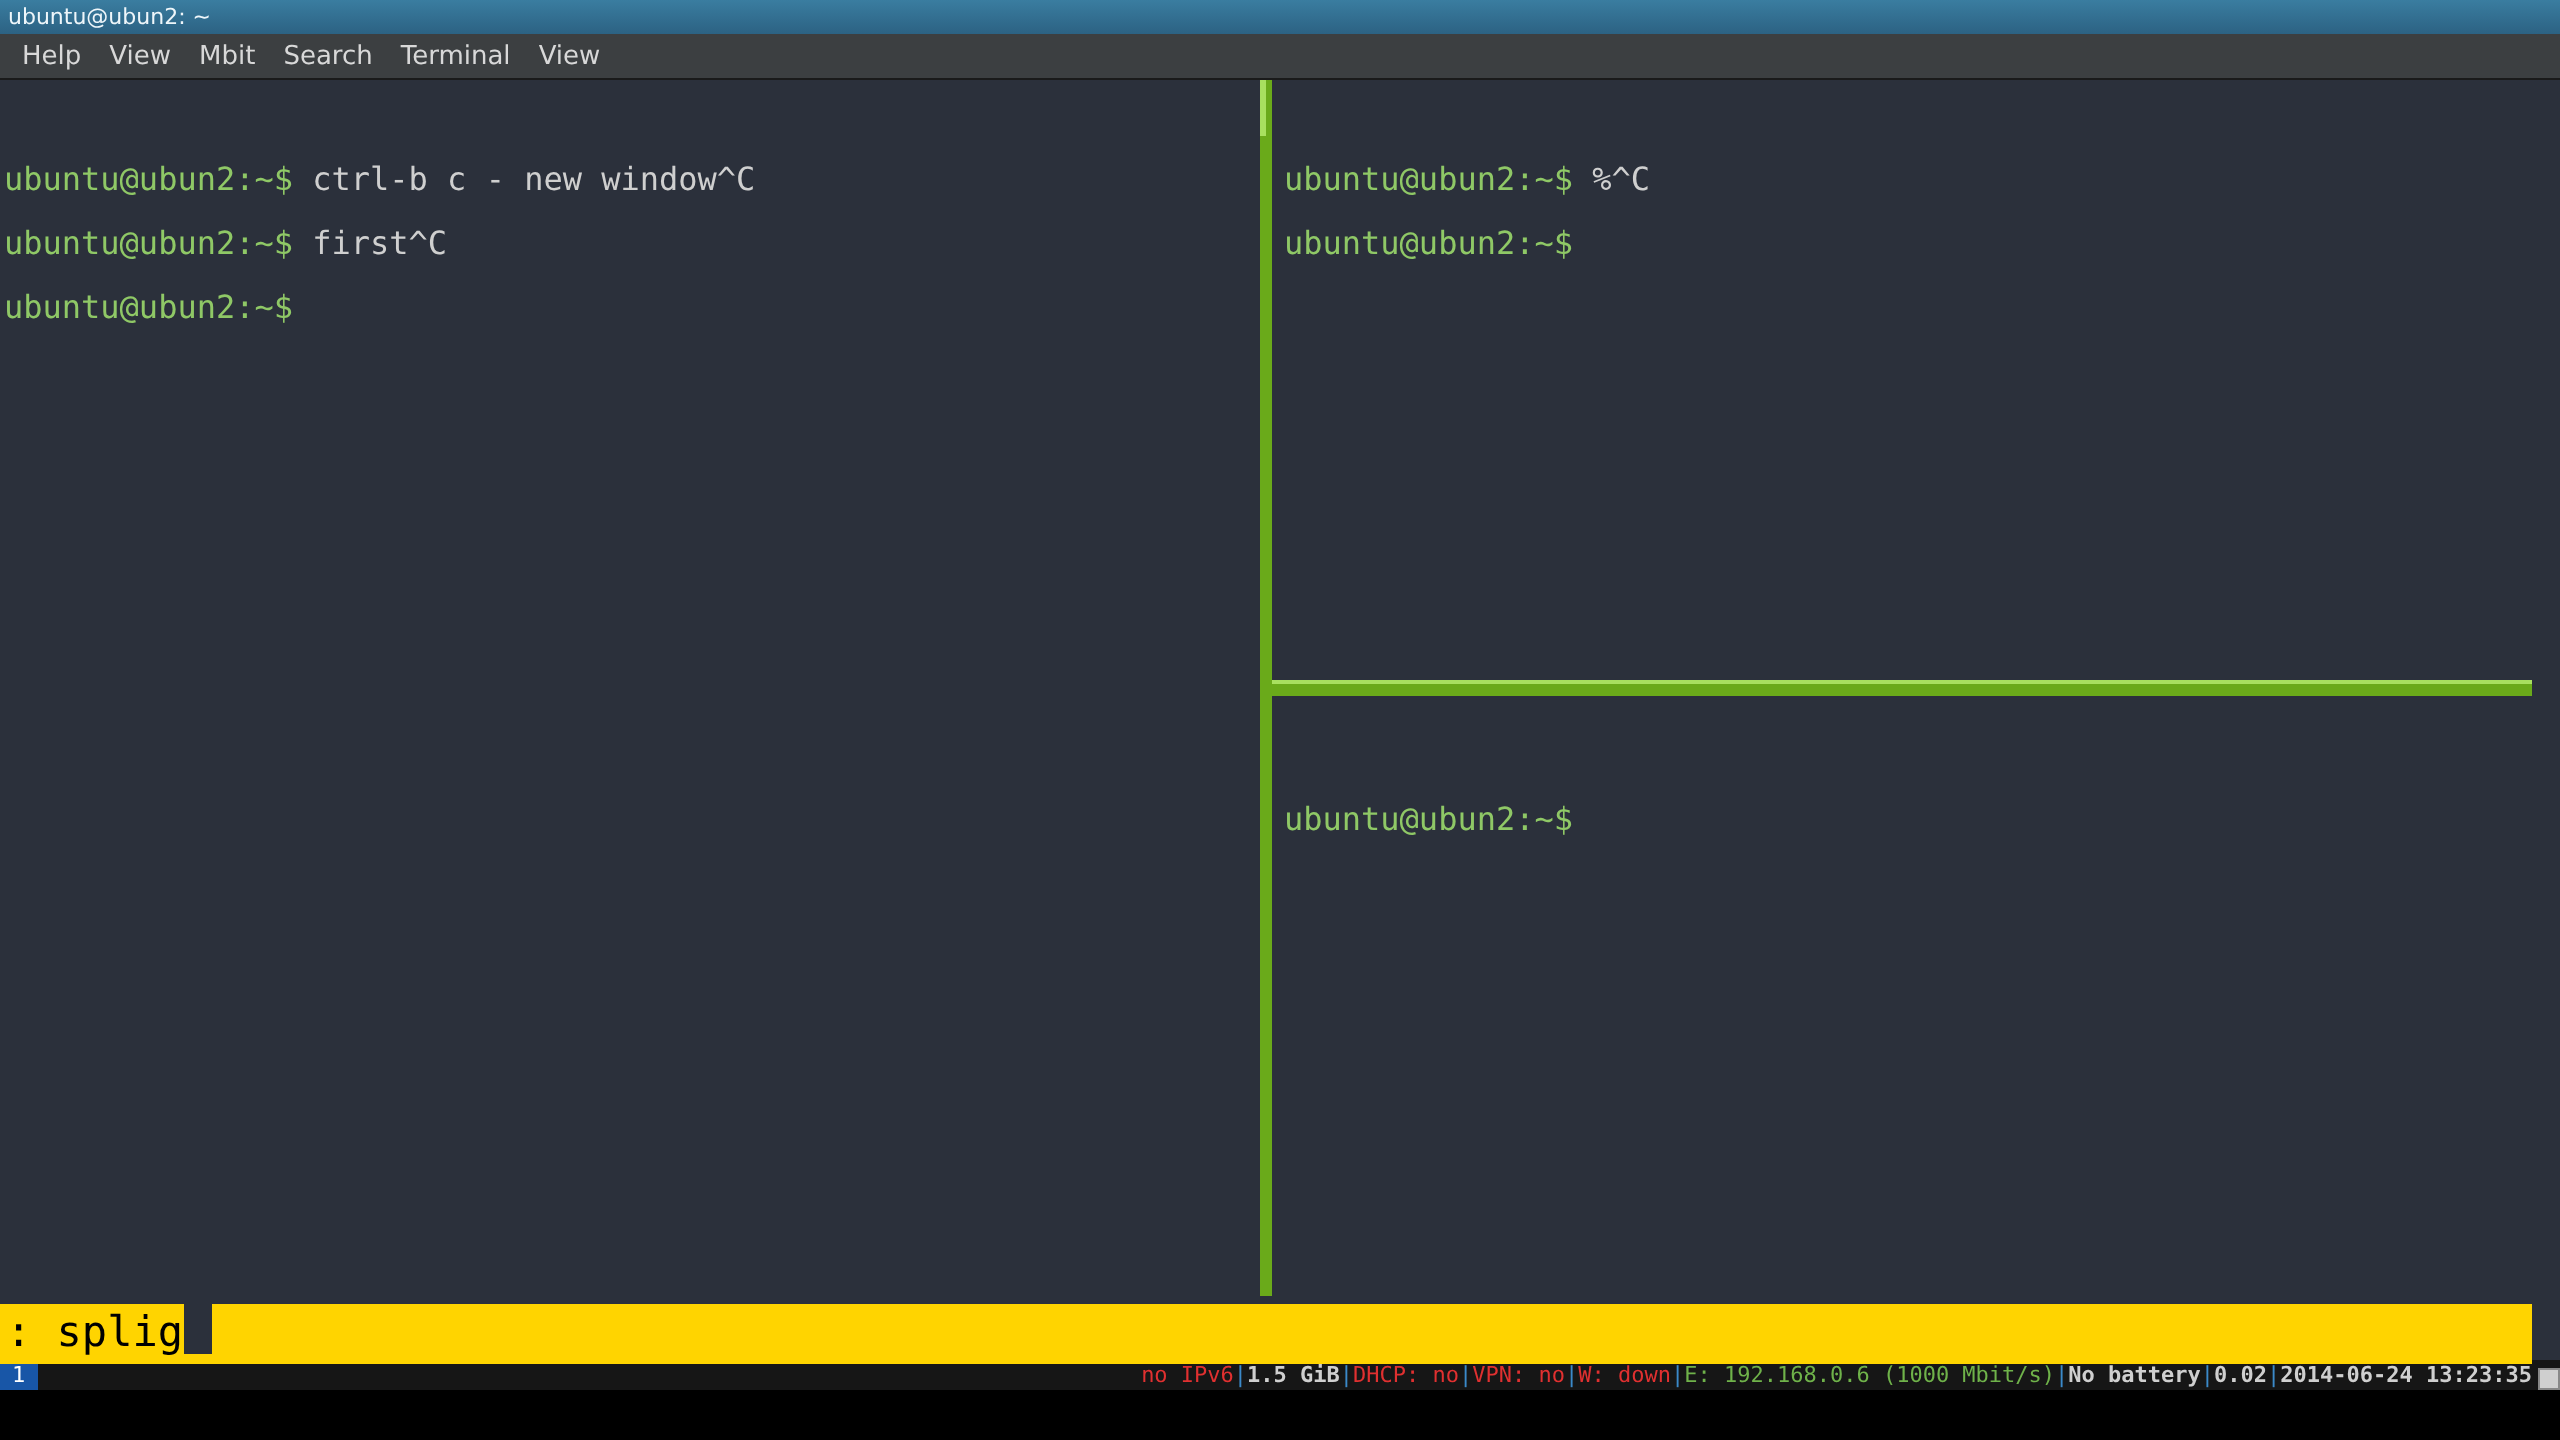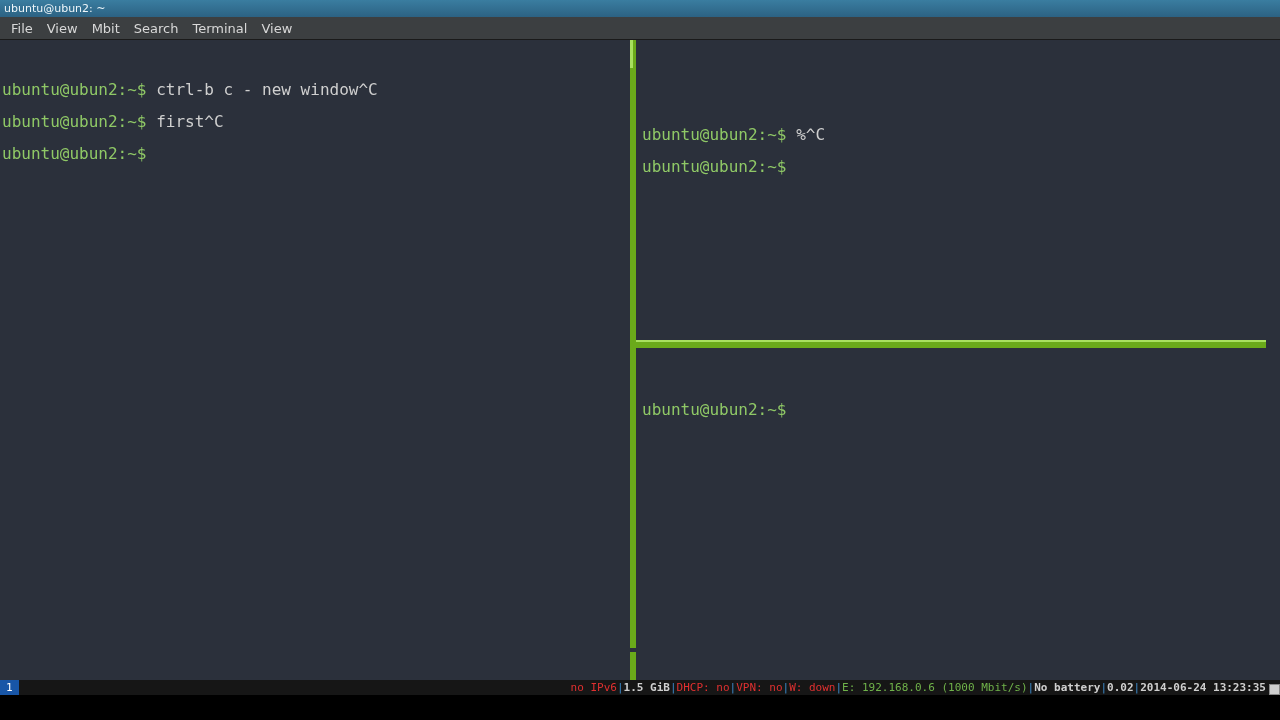--- a/index.html
+++ b/index.html
@@ -138,52 +138,53 @@
   }
 </style>
 </head>
 <body>
 
 <div class="titlebar">
   <span>ubuntu@ubun2: ~</span>
 </div>
 
 <div class="menubar">
-  <span>File</span>
+  <span>Help</span>
   <span>View</span>
   <span>Mbit</span>
   <span>Search</span>
   <span>Terminal</span>
   <span>View</span>
 </div>
 
 <div class="workspace">
 
   <div class="pane" style="left:0; top:0; width:630px; height:608px;">
 <span class="prompt">ubuntu@ubun2:~$ </span><span>ctrl-b c - new window^C</span>
 <span class="prompt">ubuntu@ubun2:~$ </span><span>first^C</span>
 <span class="prompt">ubuntu@ubun2:~$ </span><span></span>
   </div>
 
   <div class="divider-v active" style="left:630px;"></div>
 
-  <div class="pane" style="left:640px; top:0; width:626px; height:300px;margin-top:45px;">
+  <div class="pane" style="left:640px; top:0; width:626px; height:300px;">
 <span class="prompt">ubuntu@ubun2:~$ </span><span>%^C</span>
 <span class="prompt">ubuntu@ubun2:~$ </span><span></span>
   </div>
 
   <div class="divider-h-top" style="left:636px; top:300px; right:14px;"></div>
   <div class="divider-h" style="left:636px; top:302px; right:14px;"></div>
 
   <div class="pane" style="left:640px; top:320px; width:626px; height:288px;">
 <span class="prompt">ubuntu@ubun2:~$ </span><span></span>
   </div>
 
   <div class="right-margin" style="top:0; height:608px;"></div>
 
+  <div class="cmdbar" style="position:absolute; left:0; top:610px;"><span>: splig</span><span class="cmdbar-cursor"></span></div>
   <div class="cmdbar-post" style="top:608px;"></div>
   <div class="right-margin" style="top:608px; height:32px;"></div>
 </div>
 
 <div class="statusbar">
   <span class="sb-left">1</span>
   <span class="sb-right">
     <span class="seg-red">no IPv6</span><span class="sep">|</span><span class="seg-norm">1.5 GiB</span><span class="sep">|</span><span class="seg-red">DHCP: no</span><span class="sep">|</span><span class="seg-red">VPN: no</span><span class="sep">|</span><span class="seg-red">W: down</span><span class="sep">|</span><span class="seg-green">E: 192.168.0.6 (1000 Mbit/s)</span><span class="sep">|</span><span class="seg-norm">No battery</span><span class="sep">|</span><span class="seg-norm">0.02</span><span class="sep">|</span><span class="seg-norm">2014-06-24 13:23:35</span>
     <span class="app-icon"></span>
   </span>

